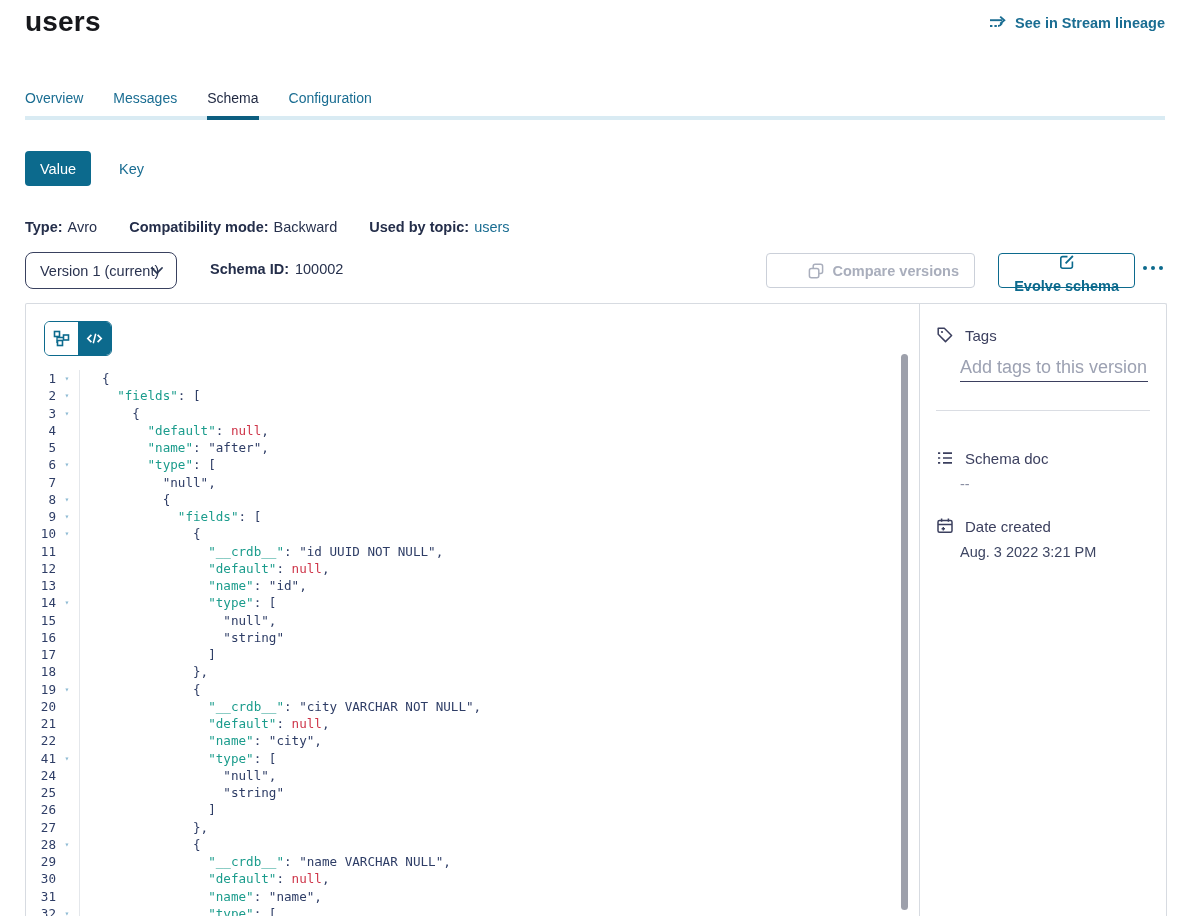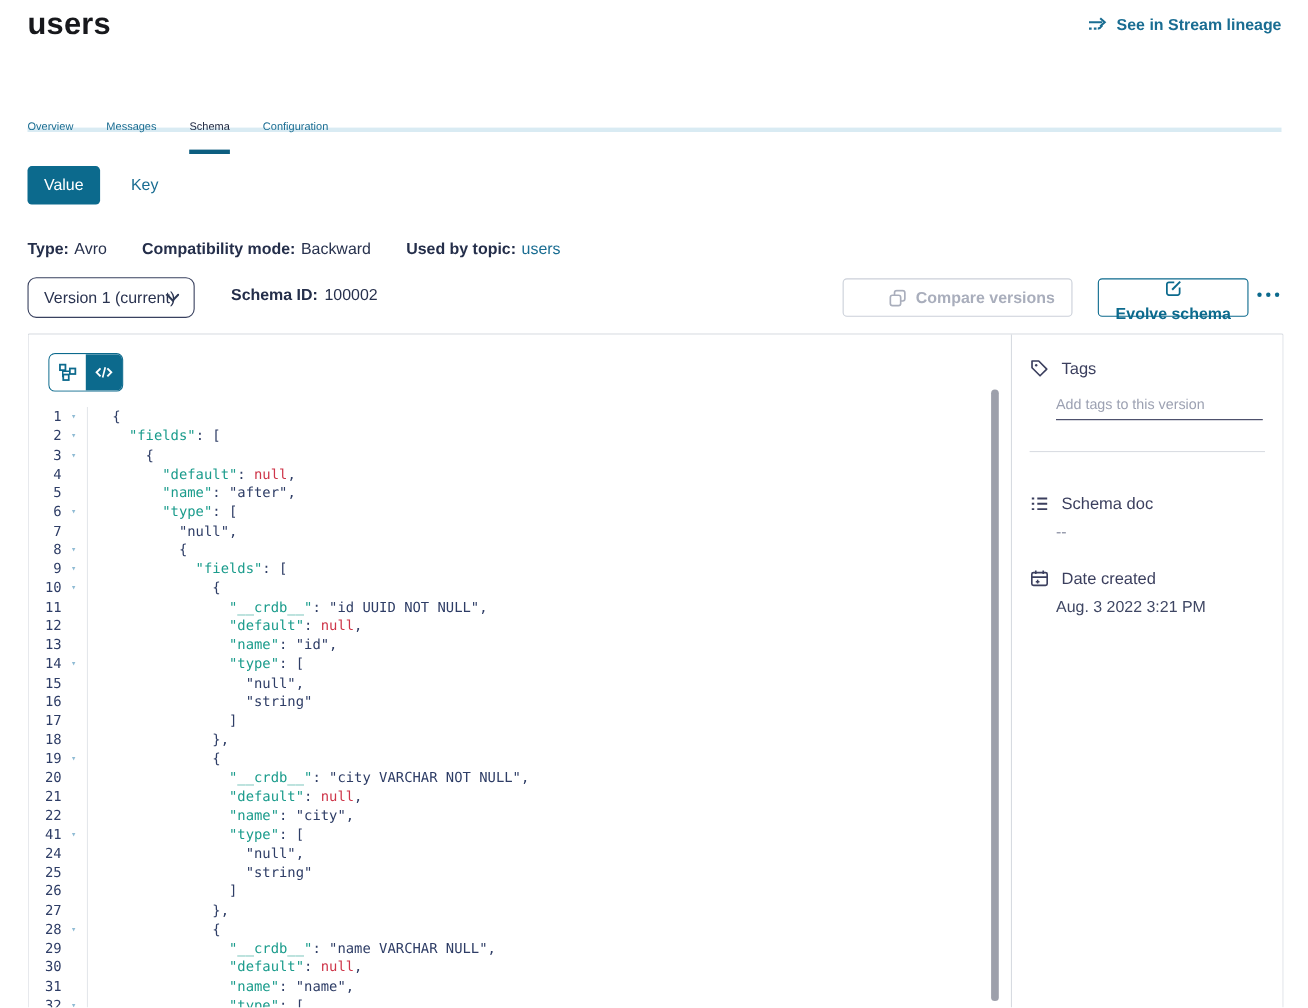--- a/index.html
+++ b/index.html
@@ -7,21 +7,21 @@
   body { font-family:"Liberation Sans", sans-serif; color:#27314D; }
   .page { position:relative; width:1189px; height:916px; overflow:hidden; background:#fff; }
 
   
   .page-title { position:absolute; left:25px; top:6px; font-size:28px; font-weight:700; color:#17181C; letter-spacing:.2px; }
   .lineage-link { position:absolute; right:24px; top:15px; display:flex; align-items:center; gap:7px;
     color:#1A6D92; font-size:14.5px; font-weight:700; cursor:pointer; }
 
   
   .tabs { position:absolute; left:25px; top:90px; display:flex; gap:30px; z-index:2; }
-  .tab { position:relative; font-size:10px; font-weight:500; color:#1A6D92; height:30px; cursor:pointer;margin-top:20px; }
+  .tab { position:relative; font-size:14px; font-weight:500; color:#1A6D92; height:30px; cursor:pointer; }
   .tab.active { color:#1E2740; }
   .tab.active::after { content:""; position:absolute; left:0; right:0; bottom:0; height:4px; background:#0D5E80; }
   .tab-strip { position:absolute; left:25px; right:24px; top:116px; height:4px; background:#D9EBF3; z-index:1; }
 
   
   .vk-row { position:absolute; left:25px; top:151px; display:flex; align-items:center; gap:28px; }
   .value-btn { background:#0C6A8D; color:#fff; font-size:14.5px; font-weight:500; border:none;
     border-radius:4px; height:35px; padding:0 15px; font-family:inherit; cursor:pointer; }
   .key-link { color:#1A6D92; font-size:14.5px; font-weight:500; cursor:pointer; }
 
@@ -71,21 +71,21 @@
   .tk-s { color:#2E3D66; }
   .tk-p { color:#2E3D66; }
   .tk-n { color:#CE3549; }
   .vscroll { position:absolute; right:13px; top:50px; width:7px; height:556px; background:#9DA0AB; border-radius:4px; }
 
   
   .side-head { position:absolute; left:16px; display:flex; align-items:center; gap:11px;
     font-size:15px; font-weight:400; color:#3B3F5E; }
   .tags-head { top:22px; }
   .tags-input { position:absolute; left:40px; right:18px; top:50px; height:28px; border:none;
-    border-bottom:1.5px solid #3B3F5E; font-size:13px; color:#3B4566; font-family:inherit; outline:none; }
+    border-bottom:1.5px solid #3B3F5E; font-size:18px; color:#3B4566; font-family:inherit; outline:none; }
   .tags-input::placeholder { color:#9CA1B2; }
   .side-divider { position:absolute; left:16px; right:16px; top:106px; height:1px; background:#DADDE3; }
   .doc-head { top:145px; }
   .doc-value { position:absolute; left:40px; top:172px; font-size:14.5px; color:#8A8FA3; }
   .date-head { top:213px; }
   .date-value { position:absolute; left:40px; top:240px; font-size:14.5px; color:#3E4663; }
 </style>
 </head>
 <body>
 

